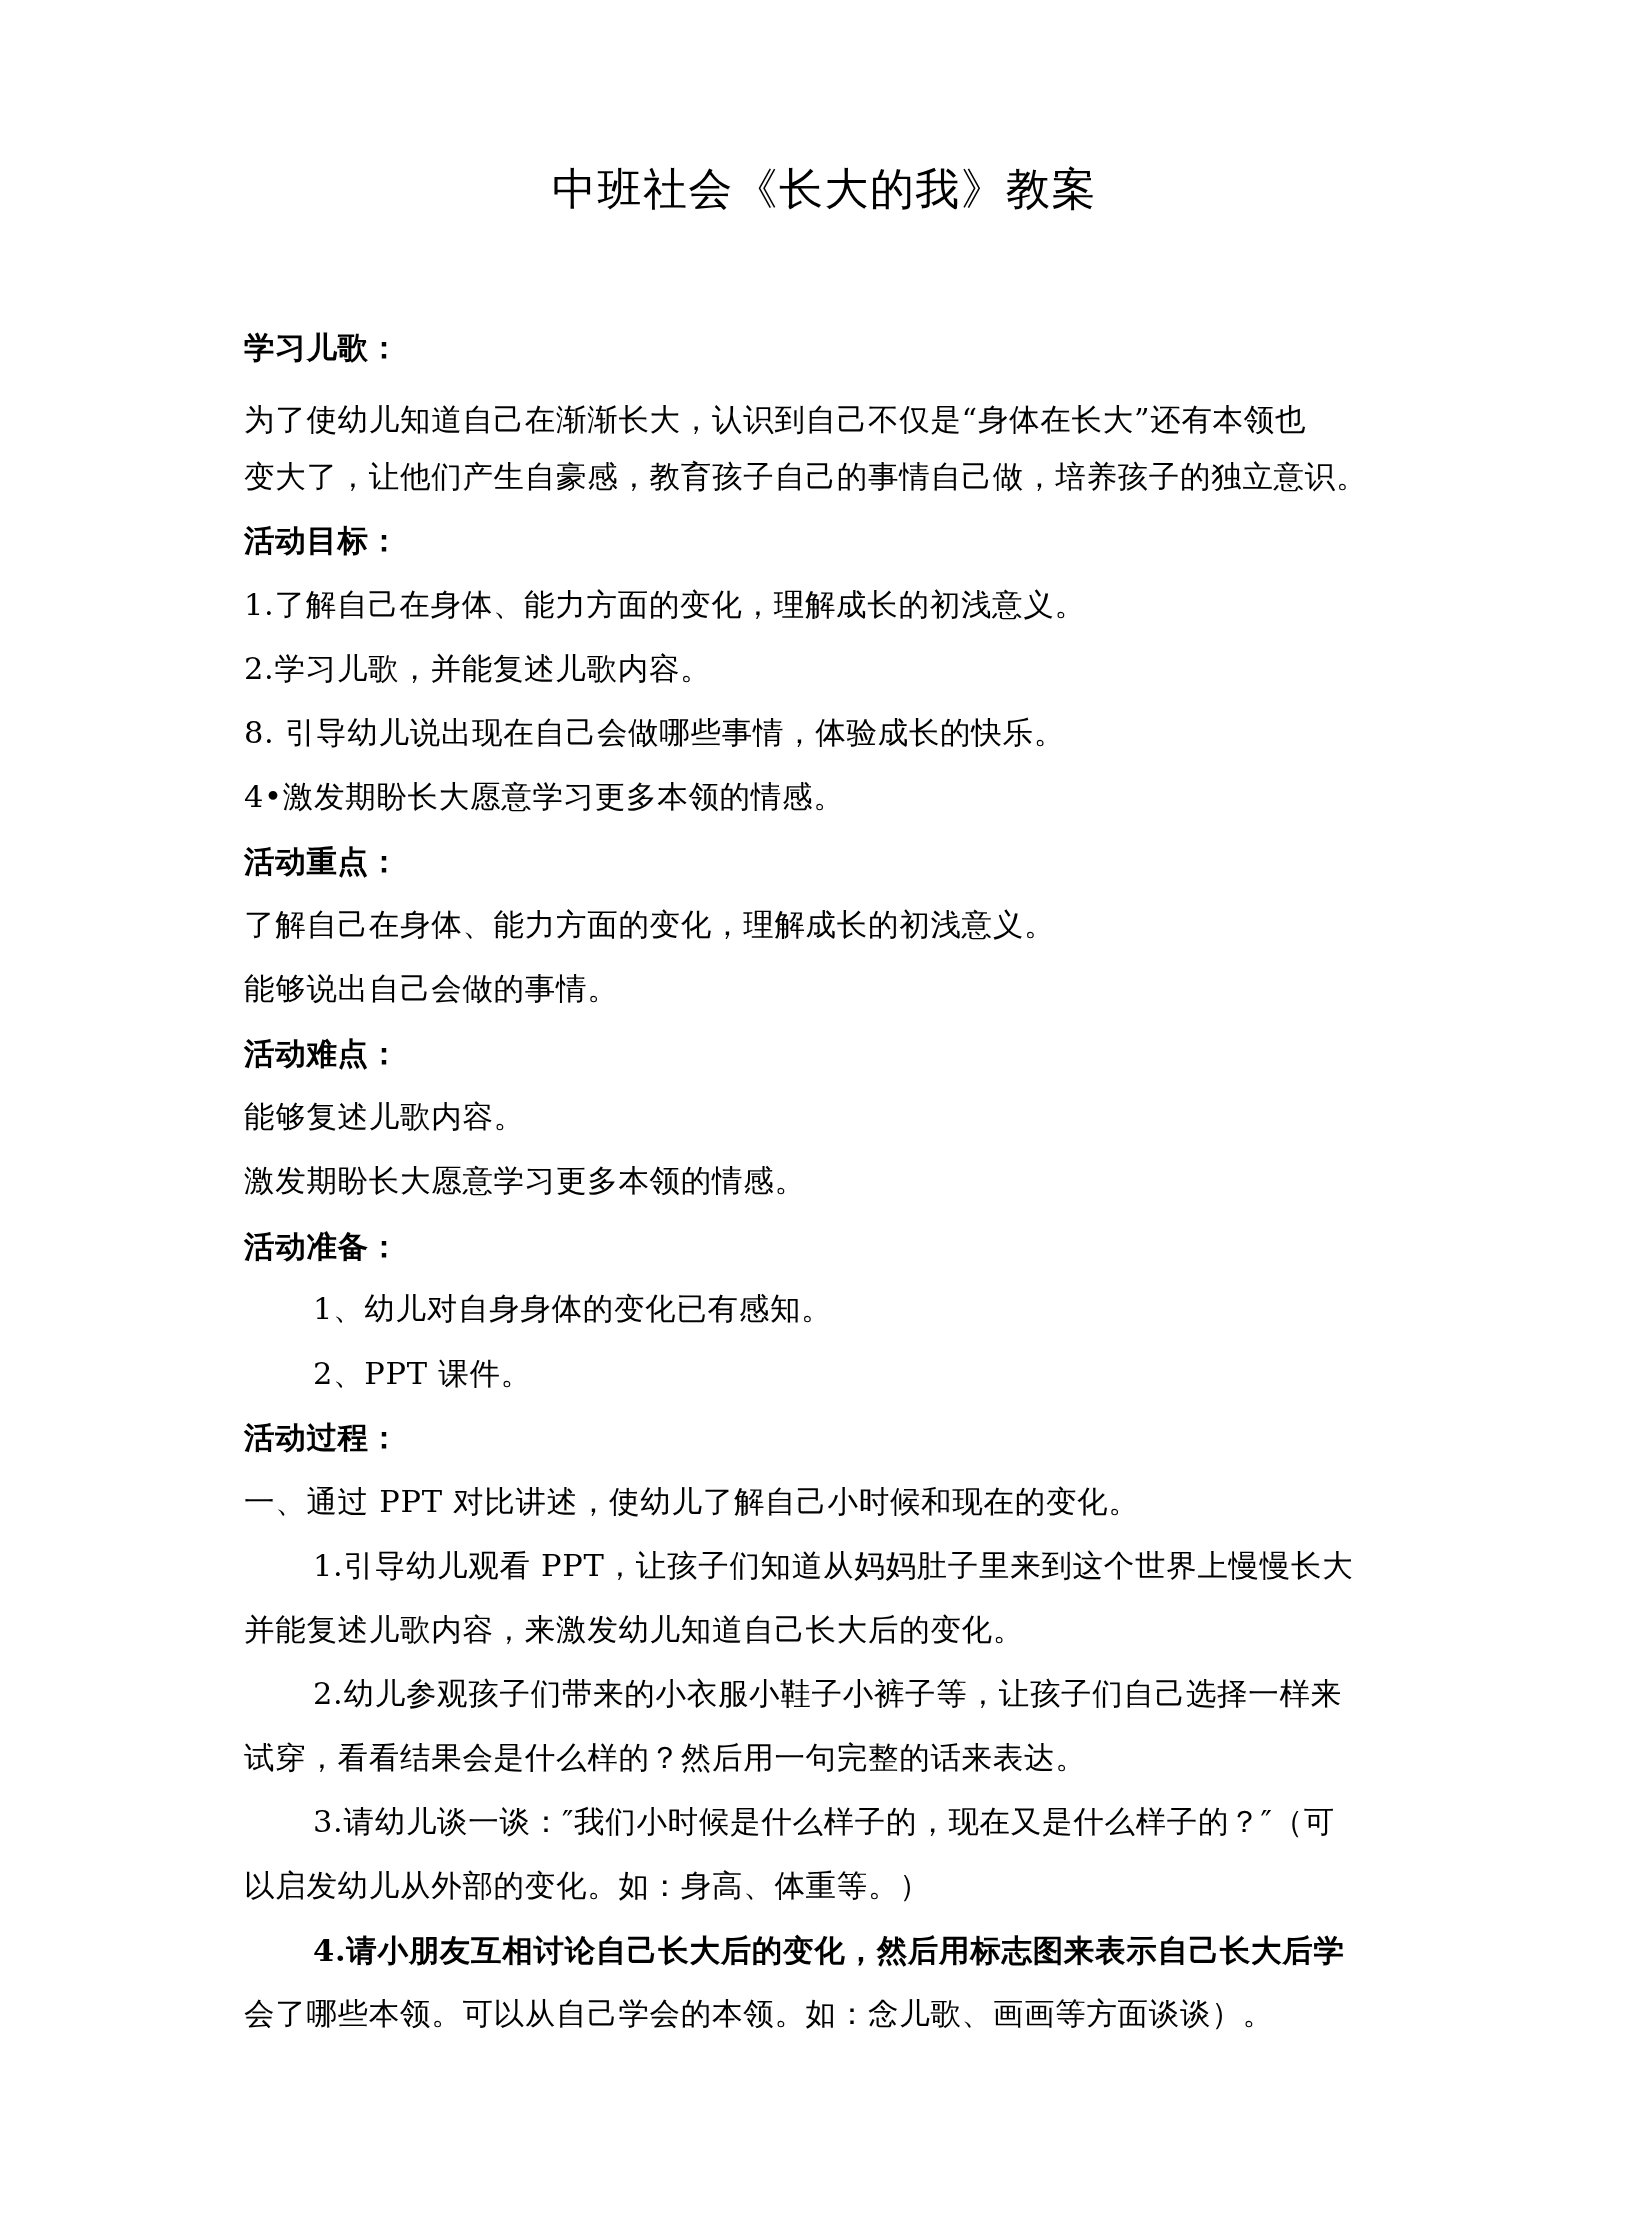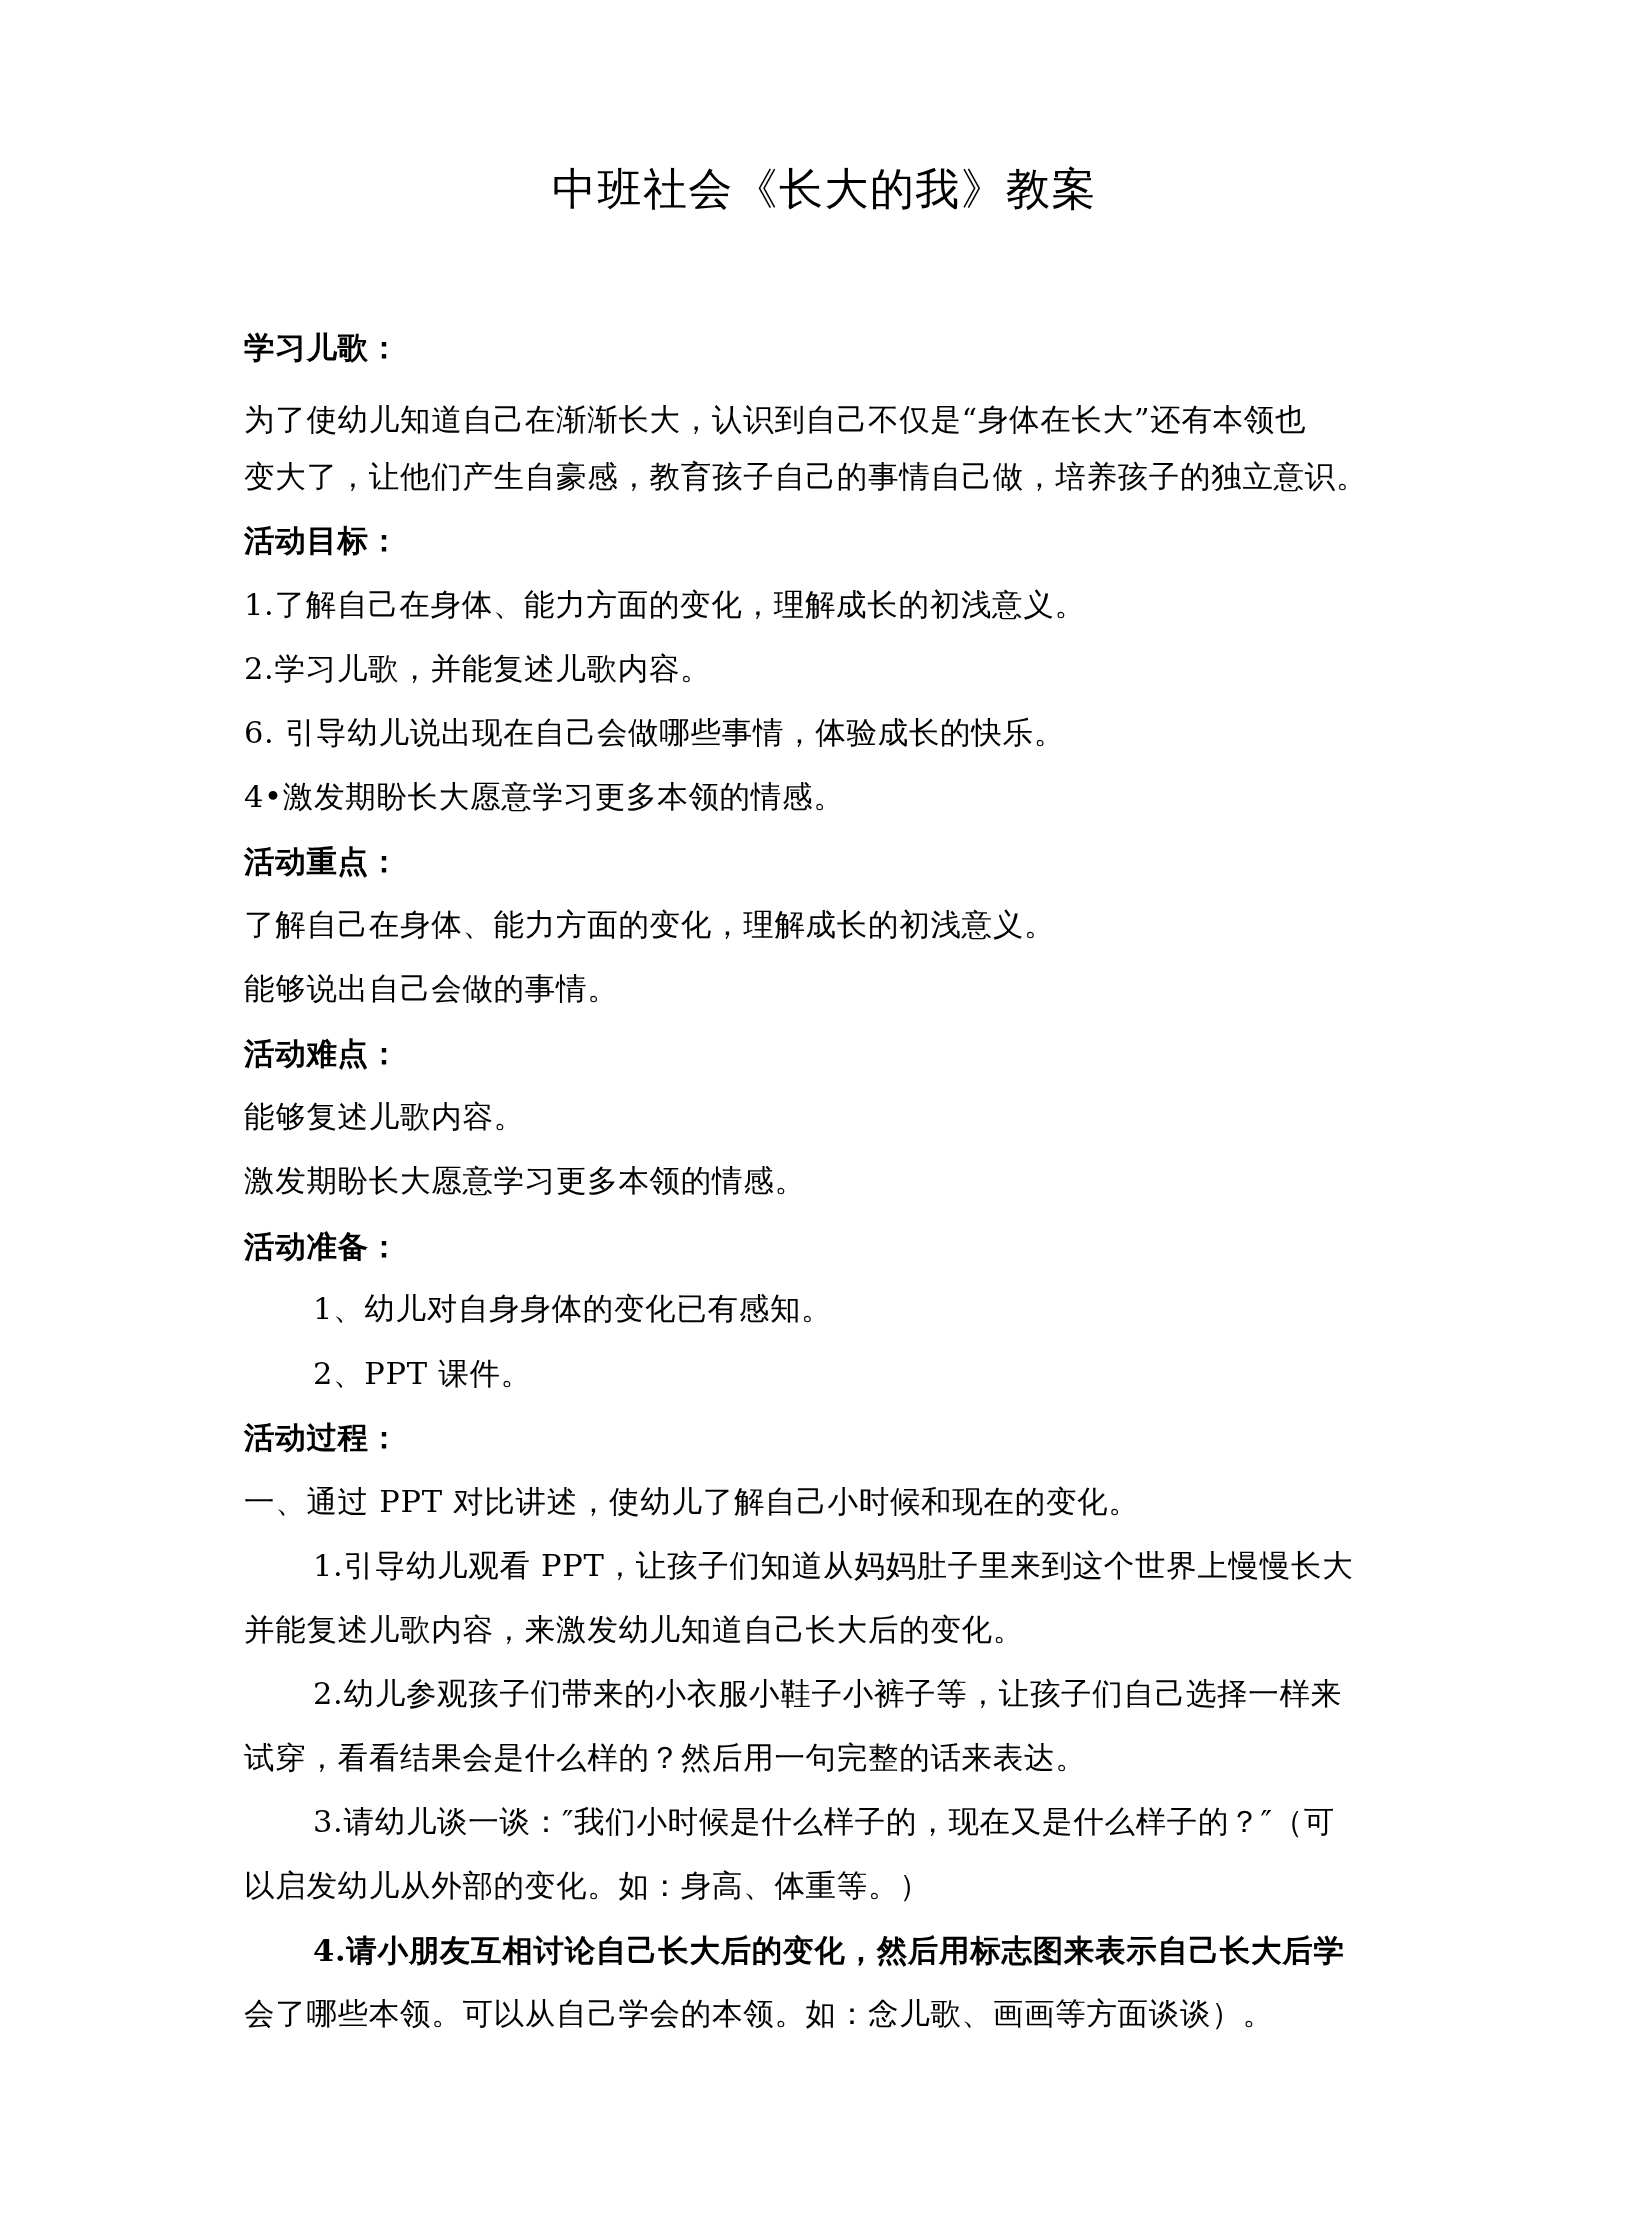--- a/index.html
+++ b/index.html
@@ -24,21 +24,21 @@
 
 <div>
   <div class="title">中班社会《长大的我》教案</div>
   <div id="lines">
       <div class="line heading" style="top: 326px;">学习儿歌：</div>
       <div class="line" style="top: 399px;">为了使幼儿知道自己在渐渐长大，认识到自己不仅是“身体在长大”还有本领也</div>
       <div class="line" style="top: 456px;">变大了，让他们产生自豪感，教育孩子自己的事情自己做，培养孩子的独立意识。</div>
       <div class="line heading" style="top: 519px;">活动目标：</div>
       <div class="line" style="top: 584px;">1.了解自己在身体、能力方面的变化，理解成长的初浅意义。</div>
       <div class="line" style="top: 648px;">2.学习儿歌，并能复述儿歌内容。</div>
-      <div class="line" style="top: 712px;">6. 引导幼儿说出现在自己会做哪些事情，体验成长的快乐。</div>
+      <div class="line" style="top: 712px;">8. 引导幼儿说出现在自己会做哪些事情，体验成长的快乐。</div>
       <div class="line" style="top: 776px;">4•激发期盼长大愿意学习更多本领的情感。</div>
       <div class="line heading" style="top: 840px; text-align: center;">活动重点：</div>
       <div class="line" style="top: 904px;">了解自己在身体、能力方面的变化，理解成长的初浅意义。</div>
       <div class="line" style="top: 968px;">能够说出自己会做的事情。</div>
       <div class="line heading" style="top: 1032px;">活动难点：</div>
       <div class="line" style="top: 1096px;">能够复述儿歌内容。</div>
       <div class="line" style="top: 1160px;">激发期盼长大愿意学习更多本领的情感。</div>
       <div class="line heading" style="top: 1225px;">活动准备：</div>
       <div class="line indent" style="top: 1288px;">1、幼儿对自身身体的变化已有感知。</div>
       <div class="line indent" style="top: 1353px;">2、PPT 课件。</div>

